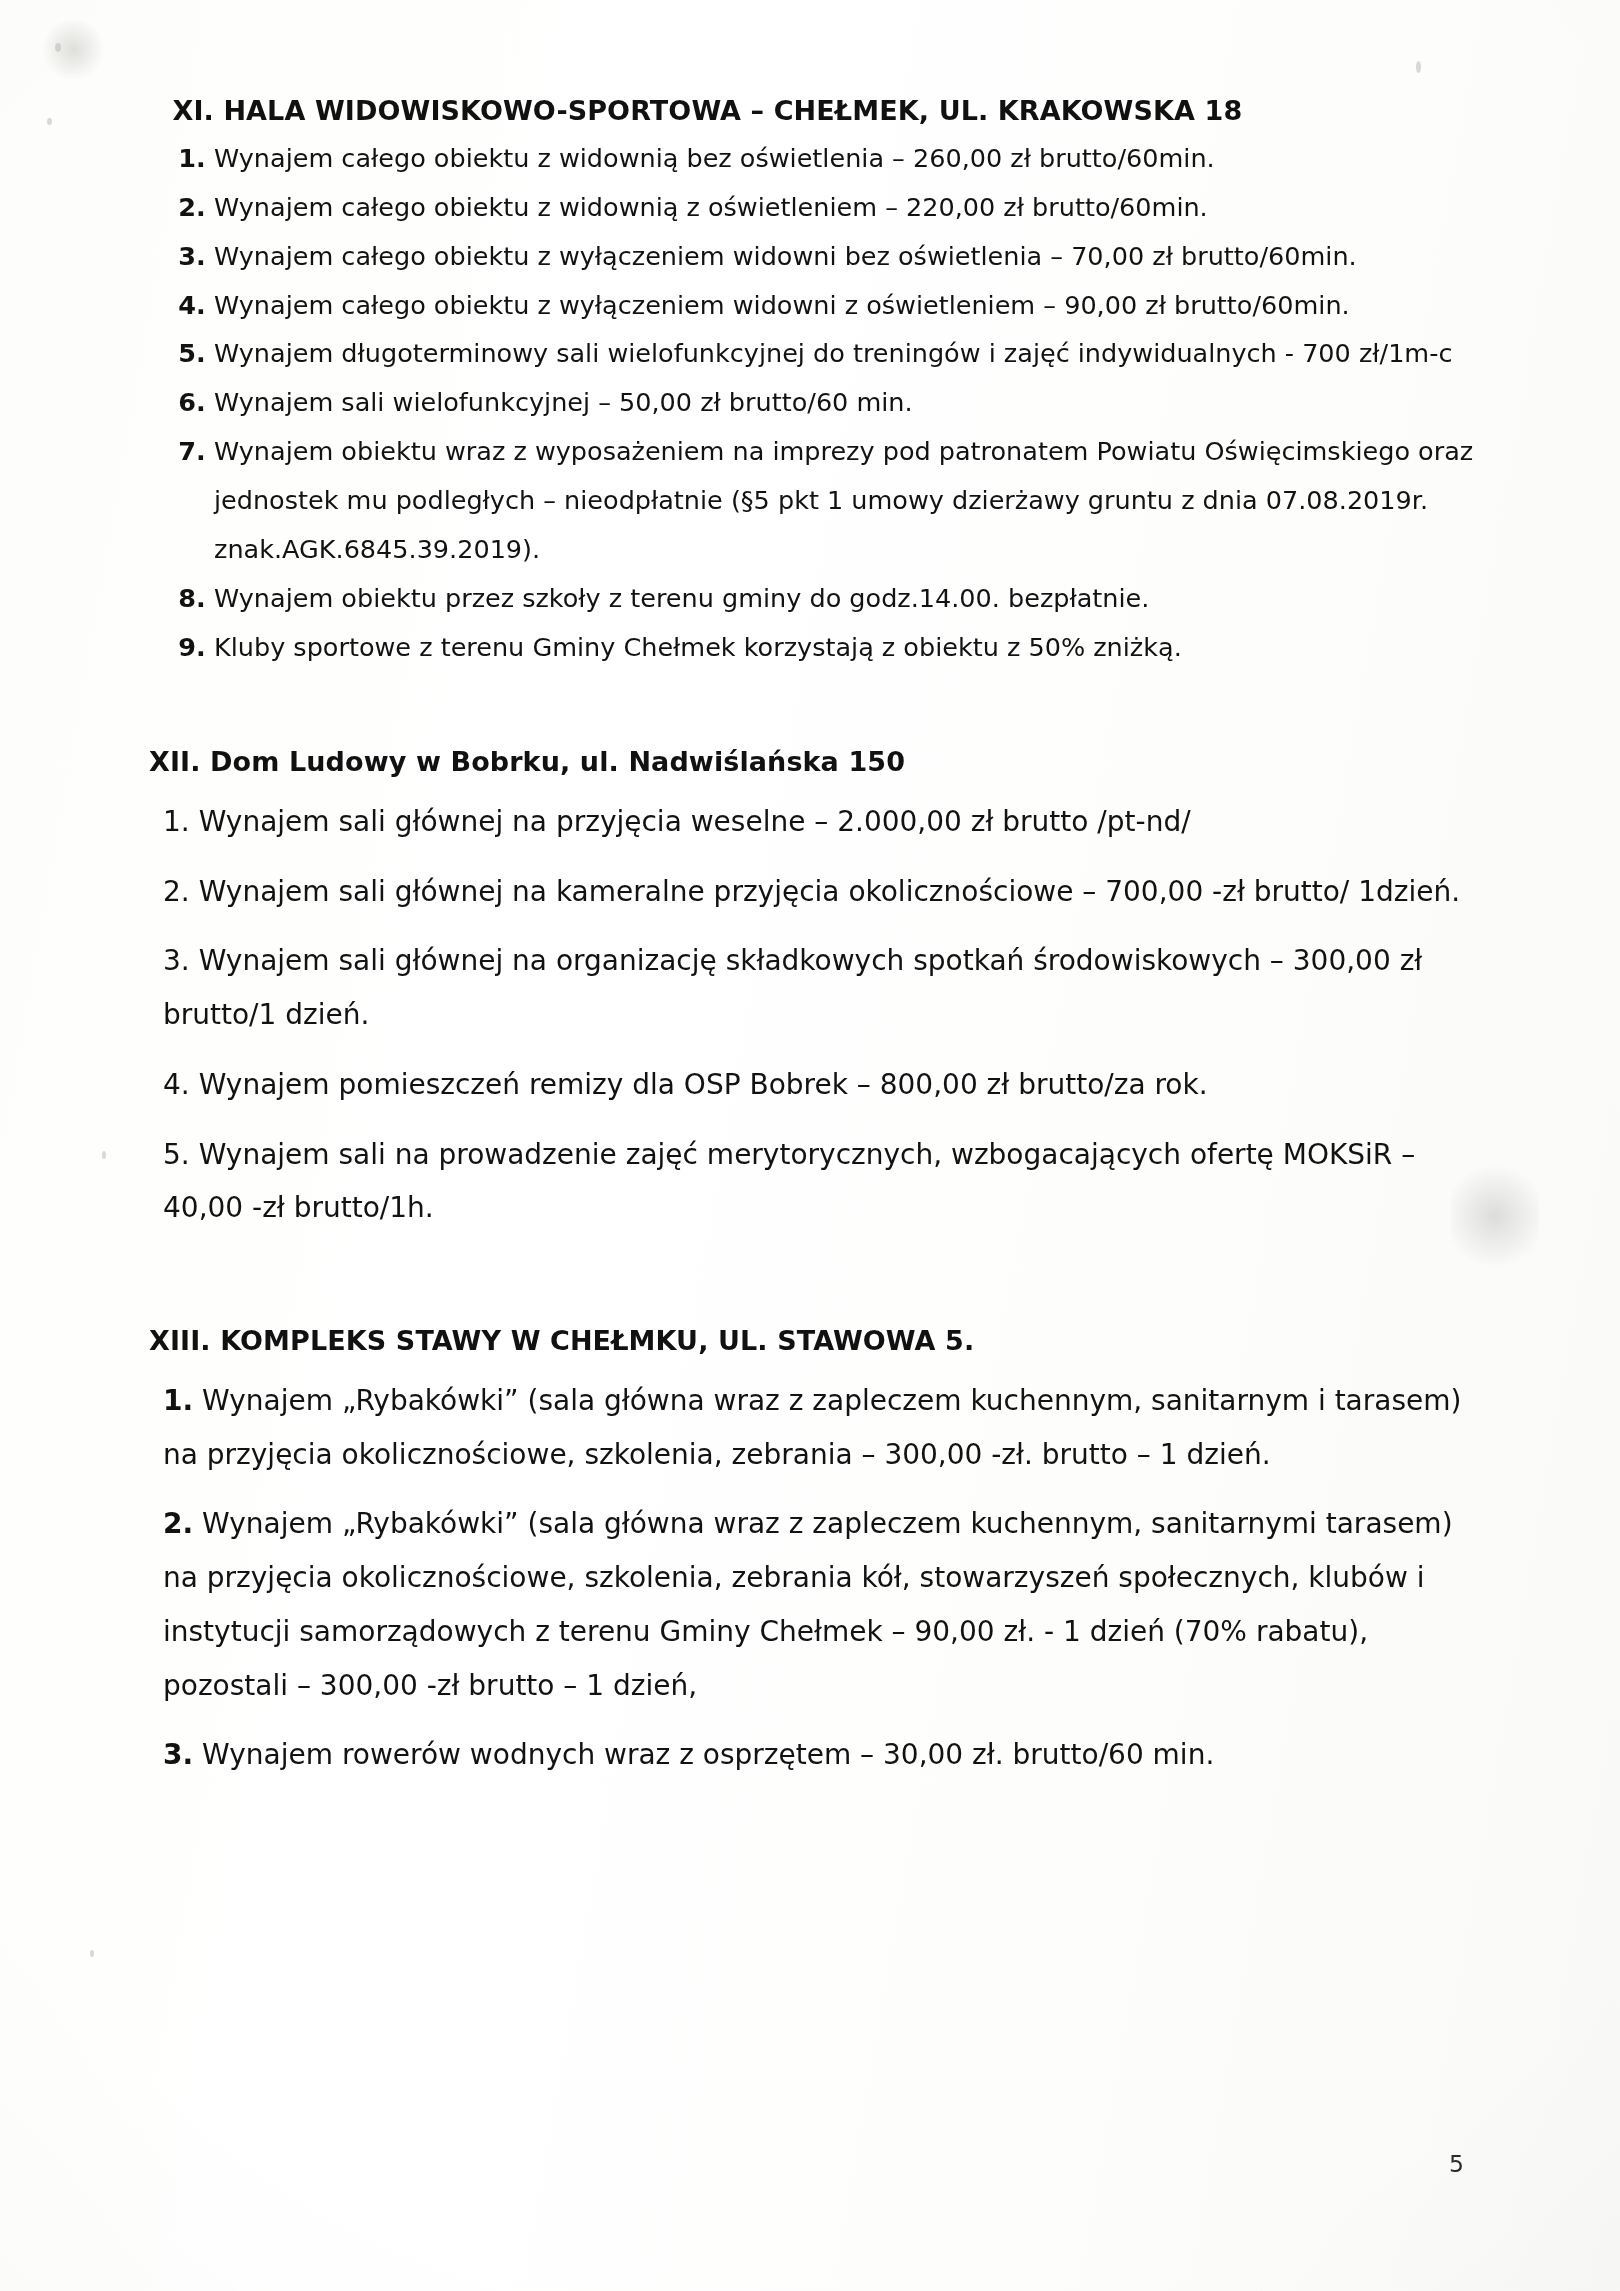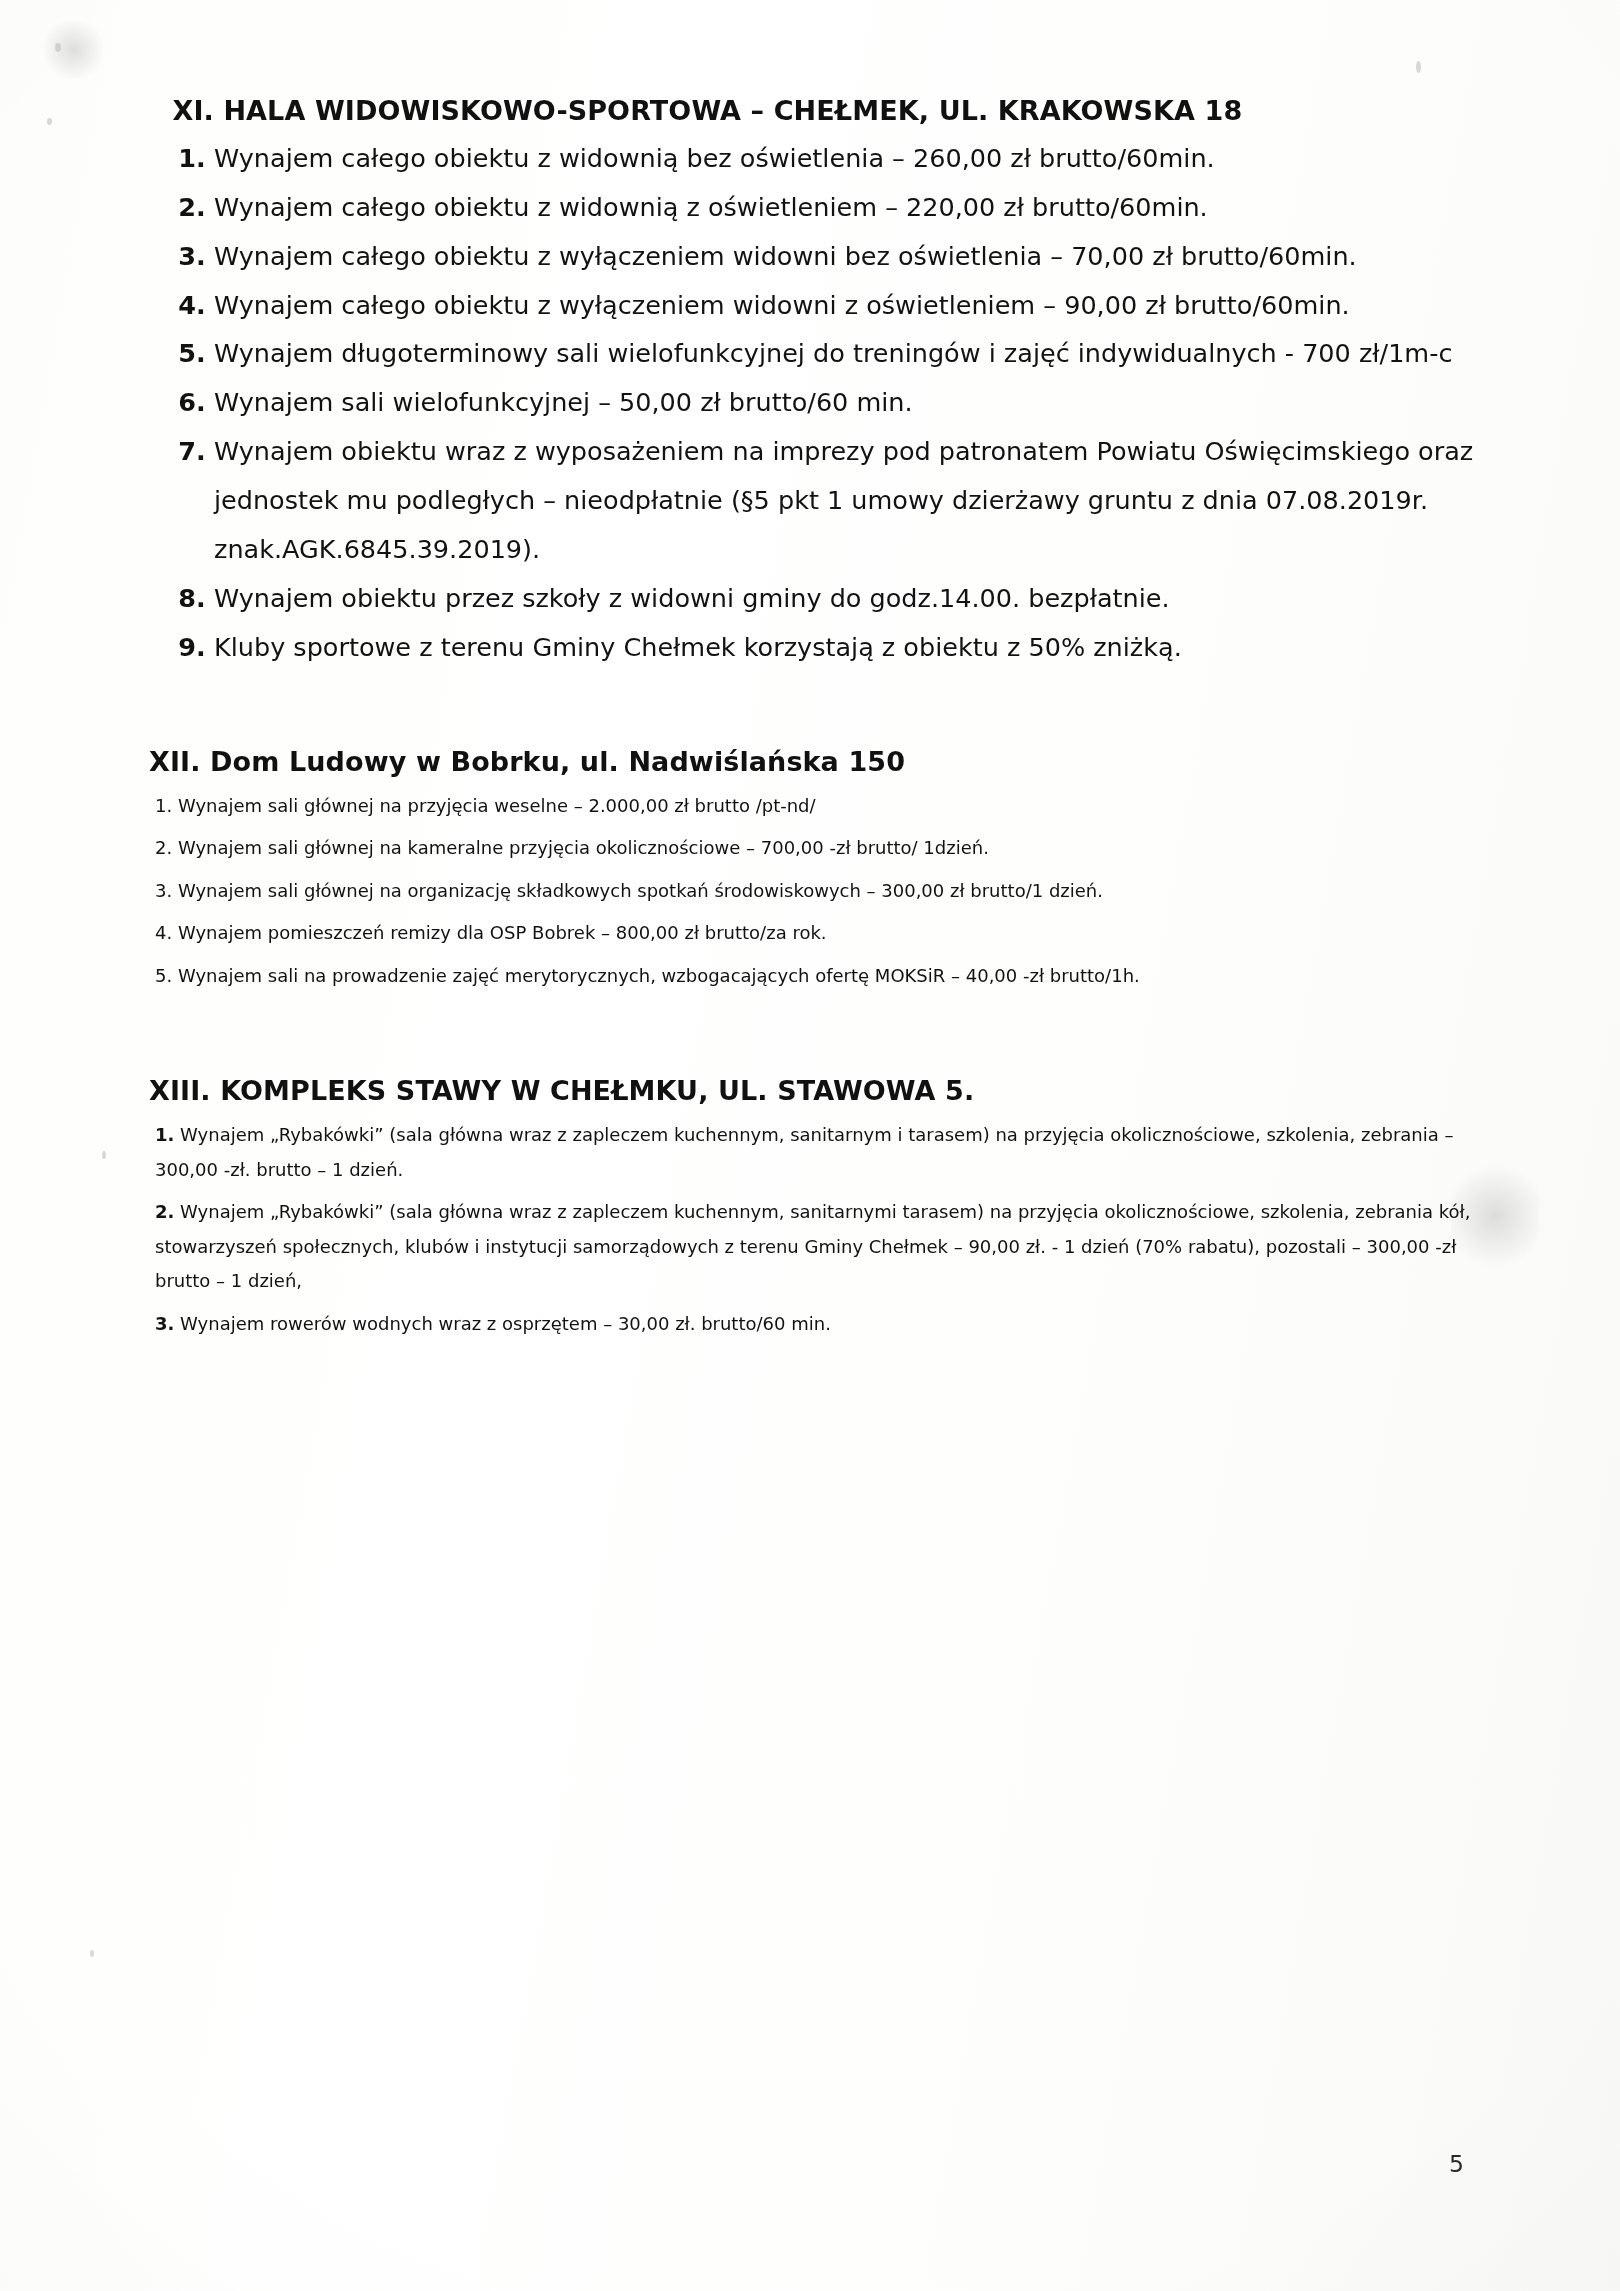--- a/index.html
+++ b/index.html
@@ -74,23 +74,23 @@
     top: 0;
     font-weight: 700;
     width: 39px;
     text-align: right;
   }
   ol.hanging > li .txt { display: inline; }
 
   
   .para-list { margin: 0; padding: 0; }
   .para {
-    font-size: 18px;
+    font-size: 28px;
     line-height: 1.92;
-    margin: 8px;
+    margin: 16px;
     text-indent: 0;
   }
   .para .num-inline { font-weight: 400; }
   .para.bold-num .num-inline { font-weight: 700; }
 
   .section { margin-bottom: 0; }
   .gap-lg { height: 73px; }
 
   .section-xii h2.section-heading,
   .section-xiii h2.section-heading,
@@ -149,21 +149,21 @@
         <li>
           <span class="num">6.</span>
           <span class="txt">Wynajem sali wielofunkcyjnej  – 50,00 zł brutto/60 min.</span>
         </li>
         <li>
           <span class="num">7.</span>
           <span class="txt">Wynajem obiektu wraz z wyposażeniem na imprezy pod patronatem Powiatu Oświęcimskiego oraz jednostek mu podległych – nieodpłatnie (§5 pkt 1 umowy dzierżawy gruntu z dnia 07.08.2019r. znak.AGK.6845.39.2019).</span>
         </li>
         <li>
           <span class="num">8.</span>
-          <span class="txt">Wynajem obiektu przez szkoły z widowni gminy do godz.14.00.  bezpłatnie.</span>
+          <span class="txt">Wynajem obiektu przez szkoły z terenu gminy do godz.14.00.  bezpłatnie.</span>
         </li>
         <li>
           <span class="num">9.</span>
           <span class="txt">Kluby sportowe z terenu Gminy Chełmek korzystają z obiektu z 50% zniżką.</span>
         </li>
       </ol>
     </section>
 
     <div class="gap-lg"></div>
 

